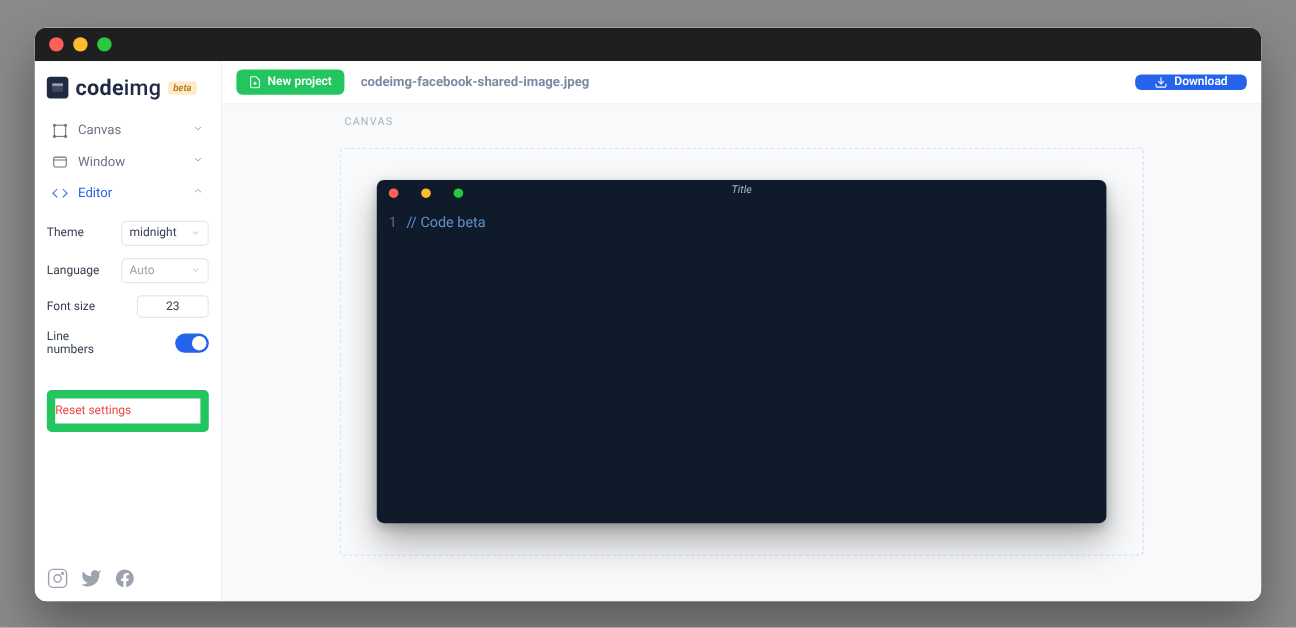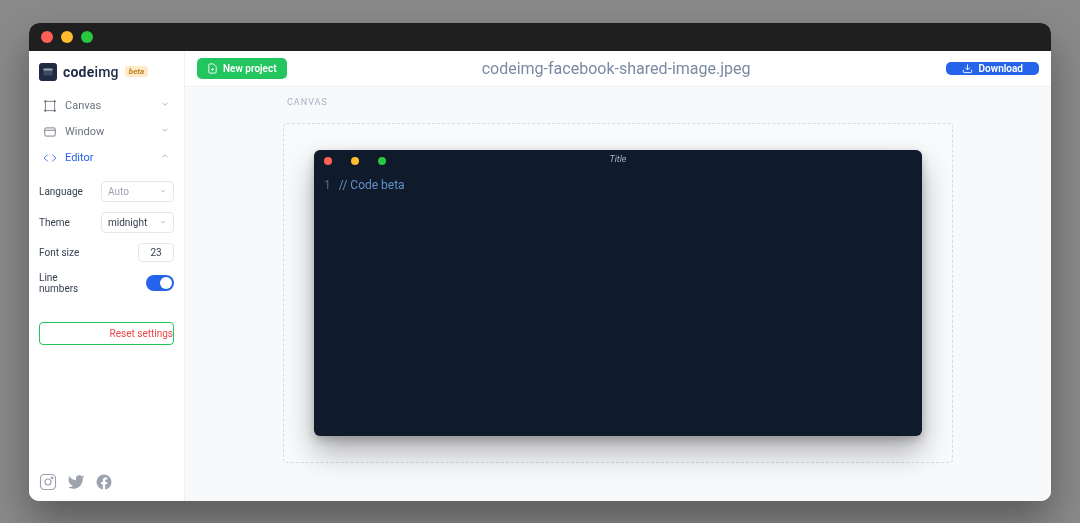--- a/index.html
+++ b/index.html
@@ -11,54 +11,54 @@
   .tr-min   { background: #febc2e; }
   .tr-max   { background: #28c840; }
 
   .body { flex: 1; display: flex; min-height: 0; }
 
   
   .sidebar { width: 156px; background: #fff; border-right: 1px solid #eef0f3; display: flex; flex-direction: column; }
   .brand { display: flex; align-items: center; gap: 6px; padding: 12px 10px 8px 10px; }
   .brand-logo { width: 18px; height: 18px; background: #1f2a44; border-radius: 3px; display:flex; align-items:center; justify-content:center; }
   .brand-logo svg { width:12px; height:12px; }
-  .brand-text { font-weight: 700; font-size: 14px; color: #1f2a44; letter-spacing: 0.2px; }
+  .brand-text { font-weight: 700; font-size: 18px; color: #1f2a44; letter-spacing: 0.2px; }
   .brand-text .img { color: #1f2a44; font-weight: 500; }
   .brand-badge { font-size: 8px; background: #ffe9c6; color: #b57b18; padding: 1px 4px; border-radius: 3px; font-weight: 600; font-style: italic; }
 
   .nav { padding: 4px 6px; }
   .nav-item { display: flex; align-items: center; gap: 8px; padding: 6px 8px; font-size: 11px; color: #6b7280; cursor: pointer; border-radius: 4px; }
   .nav-item.active { color: #2563eb; }
   .nav-item .nav-icon { width: 14px; height: 14px; display:flex; align-items:center; justify-content:center; color: inherit; }
   .nav-item .nav-icon svg { width:14px; height:14px; stroke: currentColor; fill:none; stroke-width:1.5; }
   .nav-item .chev { margin-left: auto; color: #9ca3af; }
   .nav-item .chev svg { width:10px; height:10px; stroke: currentColor; fill:none; stroke-width:2; }
 
   .form { padding: 6px 10px 0 10px; font-size: 10px; color: #6b7280; }
   .form-row { display: flex; align-items: center; justify-content: space-between; margin-bottom: 10px; gap:6px; }
   .form-row label { flex: 0 0 56px; font-size: 10px; color:#374151; }
   .select { flex:1; border: 1px solid #e5e7eb; border-radius: 4px; padding: 4px 6px; font-size: 10px; color:#374151; background:#fff; display:flex; align-items:center; justify-content:space-between; cursor:pointer; }
   .select.muted { color:#9ca3af; }
   .select svg { width:8px; height:8px; stroke:#9ca3af; fill:none; stroke-width:2; }
-  .num-input { width: 36px; border: 1px solid #e5e7eb; border-radius:4px; padding:3px 4px; font-size:10px; text-align:center; color:#374151; }
+  .num-input { width: 60px; border: 1px solid #e5e7eb; border-radius:4px; padding:3px 4px; font-size:10px; text-align:center; color:#374151; }
 
   .toggle { width: 28px; height: 16px; background: #2563eb; border-radius: 999px; position: relative; cursor:pointer; }
   .toggle::after { content:""; position:absolute; top:2px; right:2px; width:12px; height:12px; background:#fff; border-radius:50%; }
 
-  .reset-btn { margin: 18px 10px 0 10px; border: 1px solid #22c55e; color:#ef4444; background:#fff; font-size:10px; padding:5px 0; border-radius:4px; cursor:pointer; text-align:right; }
+  .reset-btn { margin: 18px 10px 0 10px; border: 7px solid #22c55e; color:#ef4444; background:#fff; font-size:10px; padding:5px 0; border-radius:4px; cursor:pointer; text-align:left; }
 
   .sidebar-footer { margin-top:auto; padding: 10px; display:flex; gap:10px; }
   .sidebar-footer svg { width:18px; height:18px; fill:#9ca3af; cursor:pointer; }
 
   
   .main { flex:1; display:flex; flex-direction:column; background:#f8f9fb; min-width:0; }
   .topbar { height: 36px; background:#fff; border-bottom:1px solid #eef0f3; display:flex; align-items:center; padding: 0 12px; gap:14px; }
   .btn-new { background:#22c55e; color:#fff; border:none; border-radius:5px; padding:5px 10px; font-size:10px; font-weight:600; display:flex; align-items:center; gap:5px; cursor:pointer; }
   .btn-new svg { width:11px; height:11px; stroke:#fff; fill:none; stroke-width:2; }
-  .title-input { flex:1; text-align:center; font-size:16px; color:#7b8aa3; background:transparent; border:none; outline:none; }
+  .title-input { flex:1; font-size:11px; color:#7b8aa3; background:transparent; border:none; outline:none;font-weight:bold; }
   .btn-dl { background:#2563eb; color:#fff; border:none; border-radius:5px; padding:1px 16px; font-size:10px; font-weight:600; display:flex; align-items:center; gap:6px; cursor:pointer; }
   .btn-dl svg { width:11px; height:11px; stroke:#fff; fill:none; stroke-width:2; }
 
   .canvas-area { flex:1; padding: 22px 40px 12px 40px; overflow:hidden; position:relative; }
   .canvas-label { font-size: 9px; letter-spacing: 1px; color:#aab2c0; position:absolute; top:10px; left:102px; }
   .canvas-frame { width: 670px; height: 340px; margin: 14px auto 0 auto; border: 1px dashed #d5dae3; border-radius:4px; padding: 26px 30px; background: #f9fafc; display:flex; }
 
   .code-window { flex:1; background:#0f1b2b; border-radius:6px; box-shadow: 0 16px 30px rgba(0,0,0,0.30), 0 4px 10px rgba(0,0,0,0.20); display:flex; flex-direction:column; overflow:hidden; position:relative; }
   .code-titlebar { height:22px; display:flex; align-items:center; padding: 0 10px; gap:19px;font-style:italic; }
   .code-titlebar .dot { width:8px; height:8px; border-radius:50%; }
@@ -130,32 +130,32 @@
           </span>
           <span>Editor</span>
           <span class="chev"><svg viewBox="0 0 24 24">
                 <polyline points="6 15 12 9 18 15"></polyline>
               </svg></span>
         </div>
       </div>
 
       <div class="form">
         <div class="form-row">
+          <label>Theme</label>
+          <div class="select">
+            <span>midnight</span>
+            <svg viewBox="0 0 24 24">
+                <polyline points="6 9 12 15 18 9"></polyline>
+              </svg>
+          </div>
+        </div>
+        <div class="form-row">
           <label>Language</label>
           <div class="select muted">
             <span>Auto</span>
-            <svg viewBox="0 0 24 24">
-                <polyline points="6 9 12 15 18 9"></polyline>
-              </svg>
-          </div>
-        </div>
-        <div class="form-row">
-          <label>Theme</label>
-          <div class="select">
-            <span>midnight</span>
             <svg viewBox="0 0 24 24">
                 <polyline points="6 9 12 15 18 9"></polyline>
               </svg>
           </div>
         </div>
         <div class="form-row">
           <label>Font size</label>
           <input class="num-input" value="23" style="">
         </div>
         <div class="form-row">

